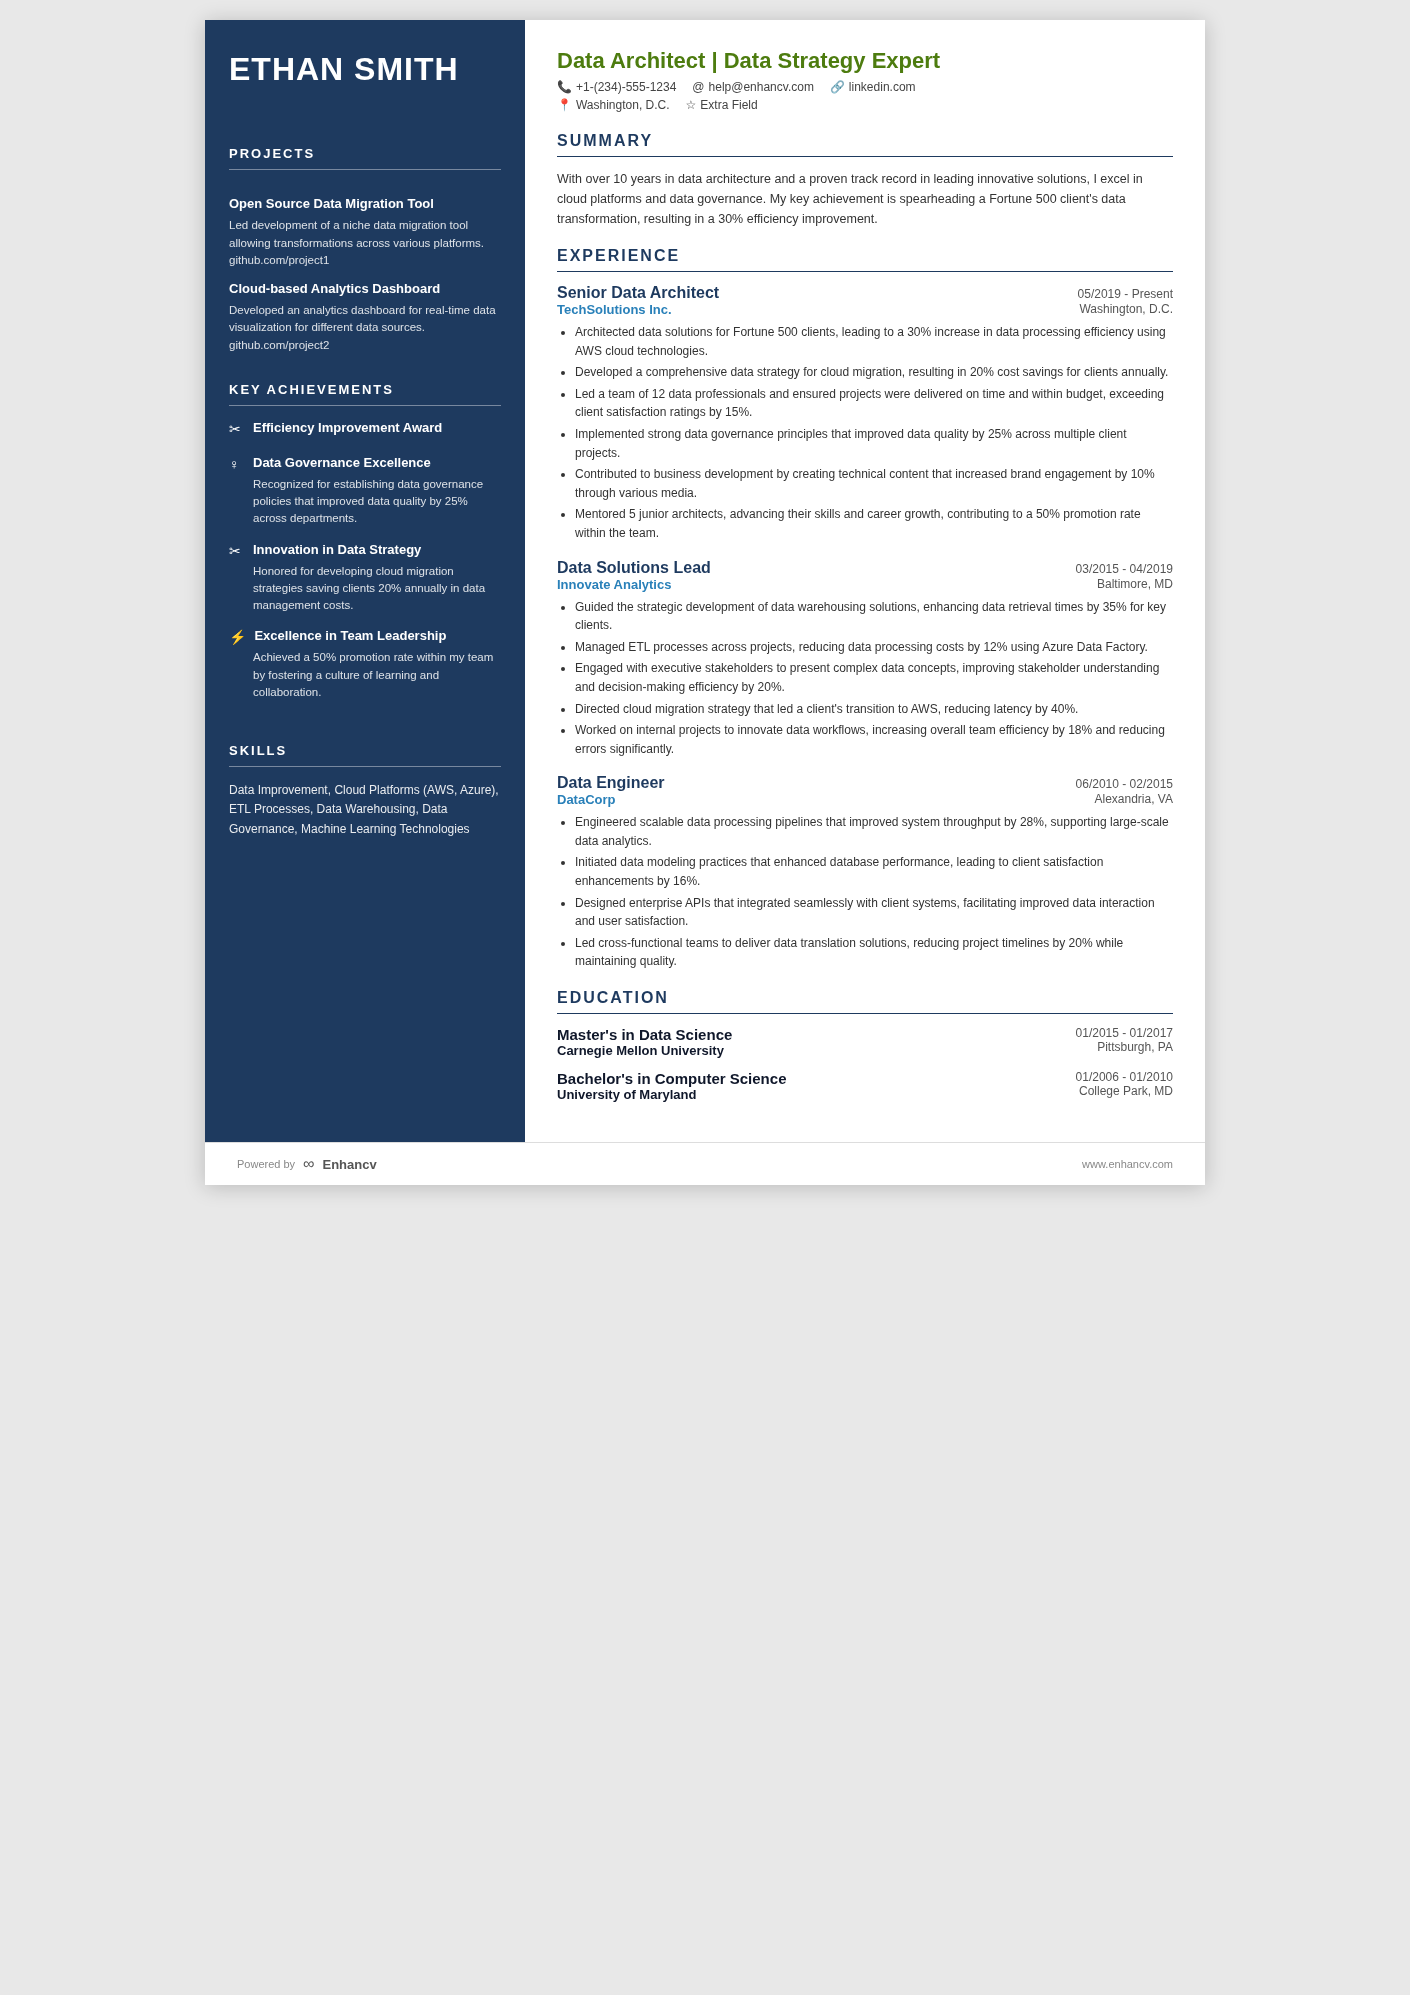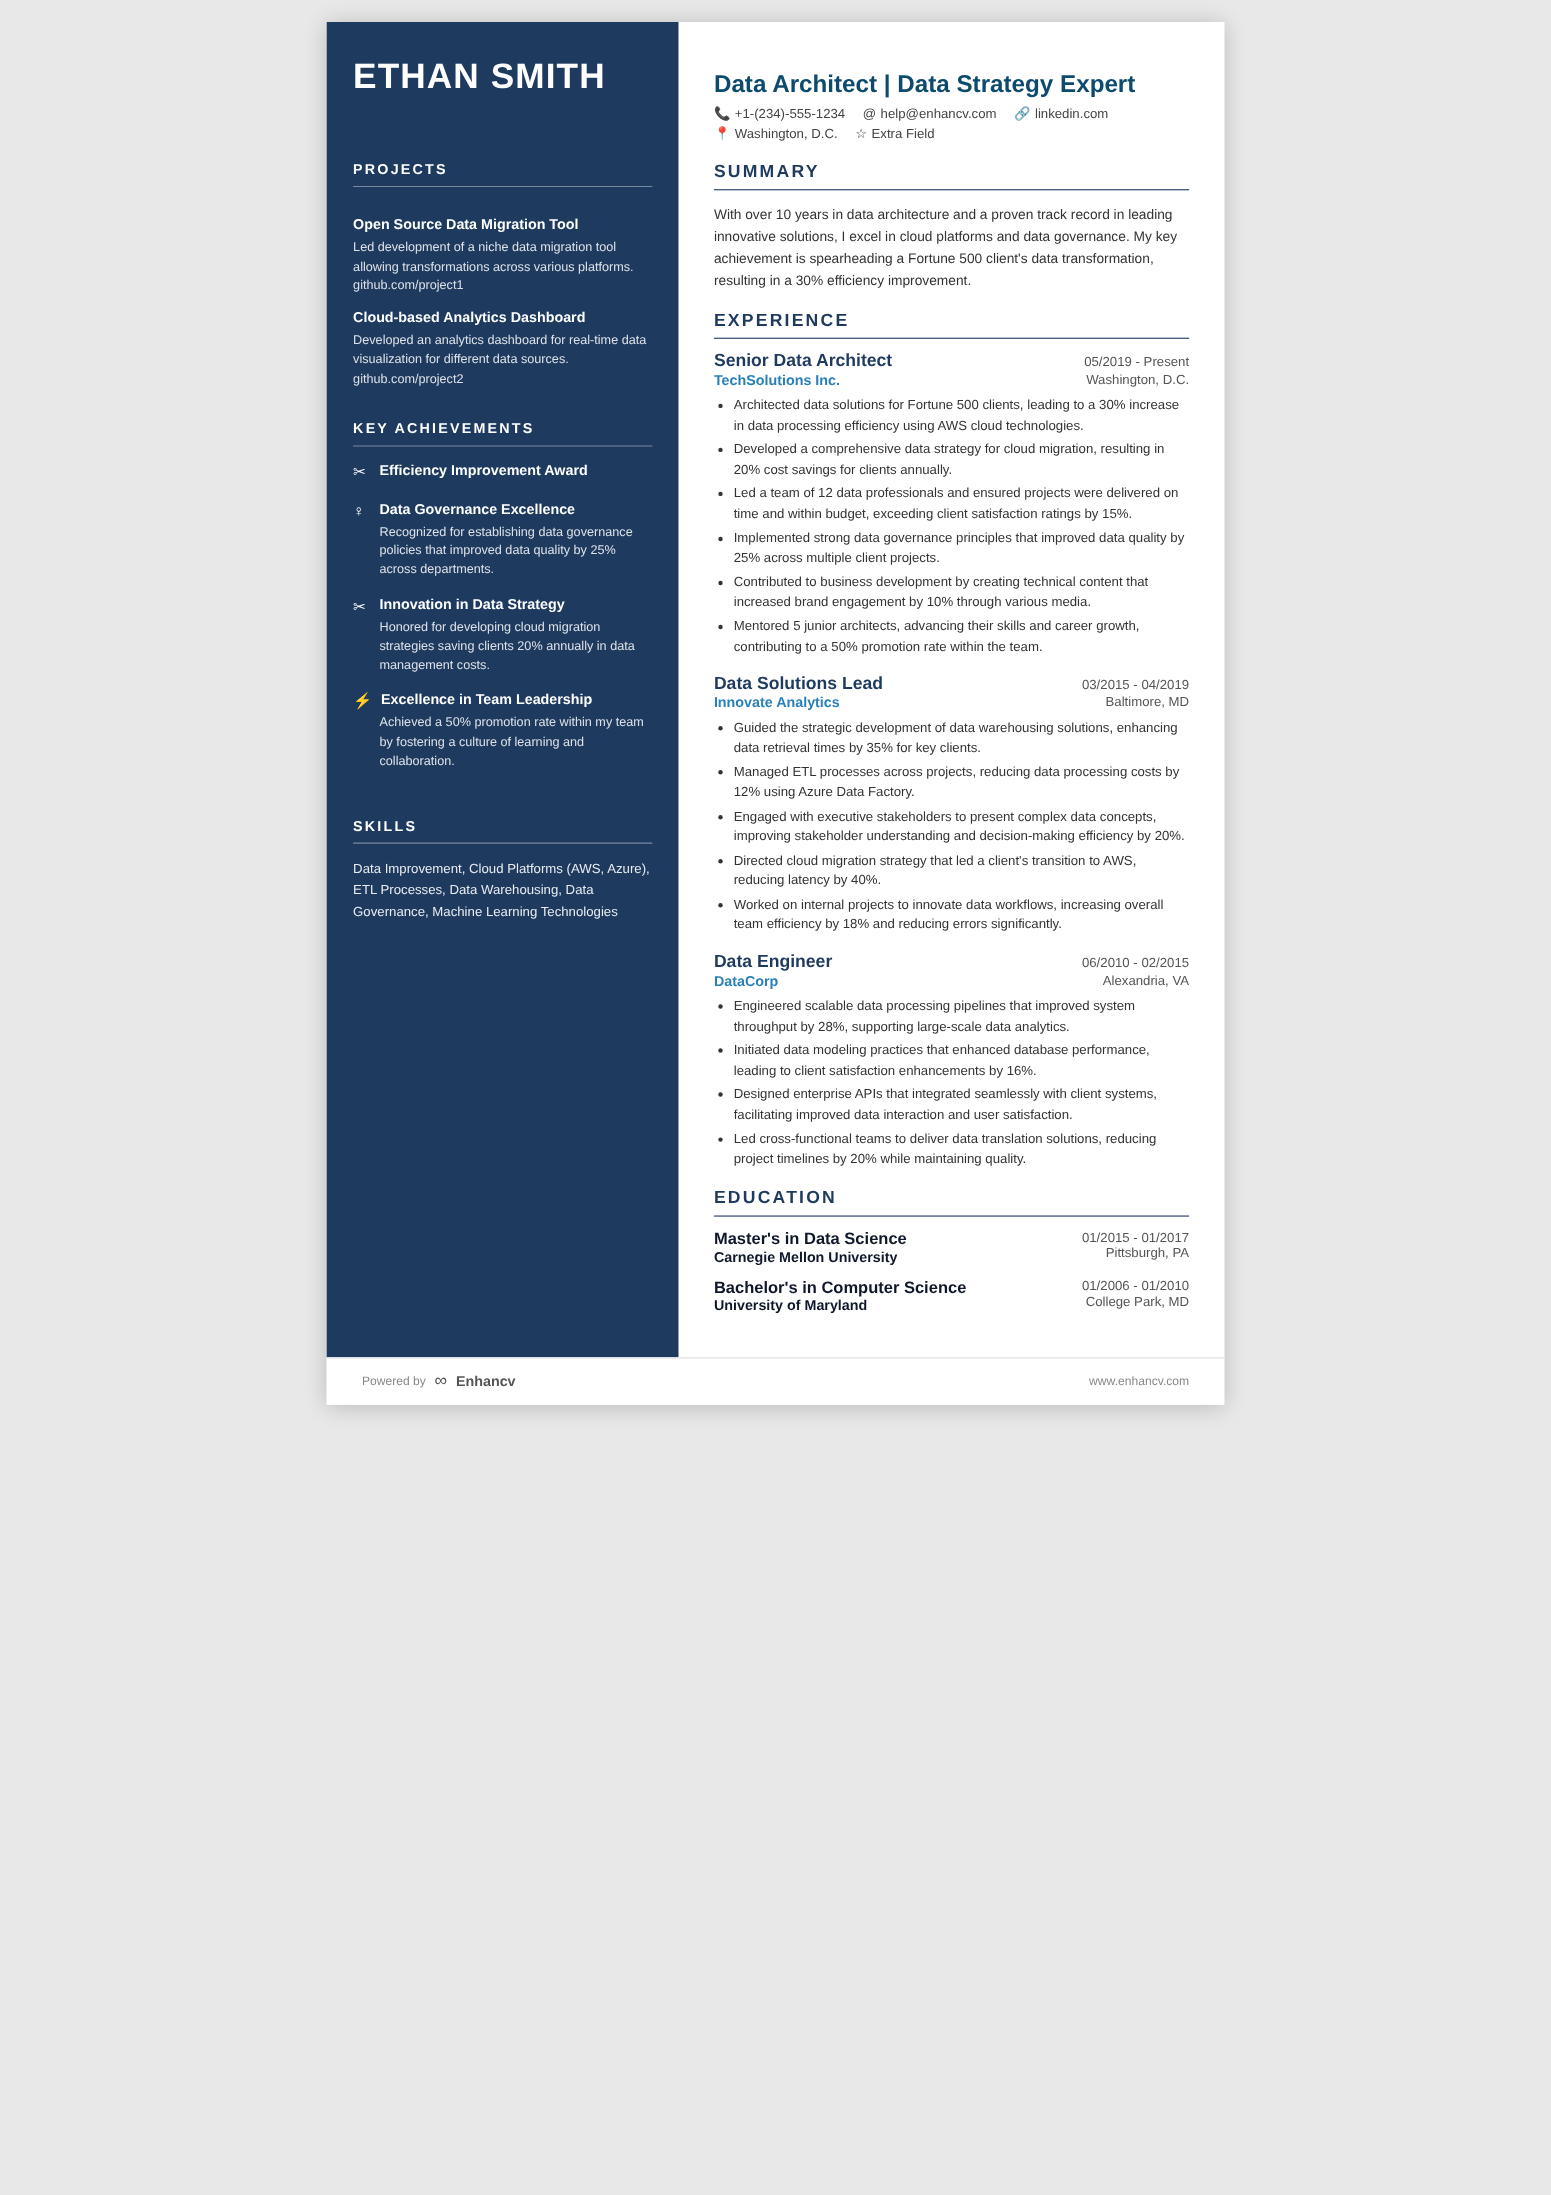--- a/index.html
+++ b/index.html
@@ -6,21 +6,21 @@
     body {
       font-family: 'Arial', sans-serif;
       background: #e8e8e8;
       display: flex;
       justify-content: center;
       align-items: flex-start;
       min-height: 100vh;
       padding: 20px;
     }
     .resume-wrapper {
-      width: 816px;
+      width: 1000px;
       background: white;
       display: flex;
       flex-direction: column;
       box-shadow: 0 2px 20px rgba(0,0,0,0.2);
     }
     .resume-body {
       display: flex;
       flex: 1;
     }
     
@@ -104,23 +104,22 @@
       flex: 1;
       padding: 28px 32px;
       background: white;
     }
     .main-header {
       margin-bottom: 20px;
     }
     .main-title {
       font-size: 22px;
       font-weight: bold;
-      color: #0c4a6e;
+      color: #4d7c0f;
       margin-bottom: 6px;
-      margin-top: 16px;
     }
     .contact-row {
       display: flex;
       flex-wrap: wrap;
       gap: 16px;
       font-size: 12px;
       color: #444;
       margin-bottom: 4px;
     }
     .contact-item {

